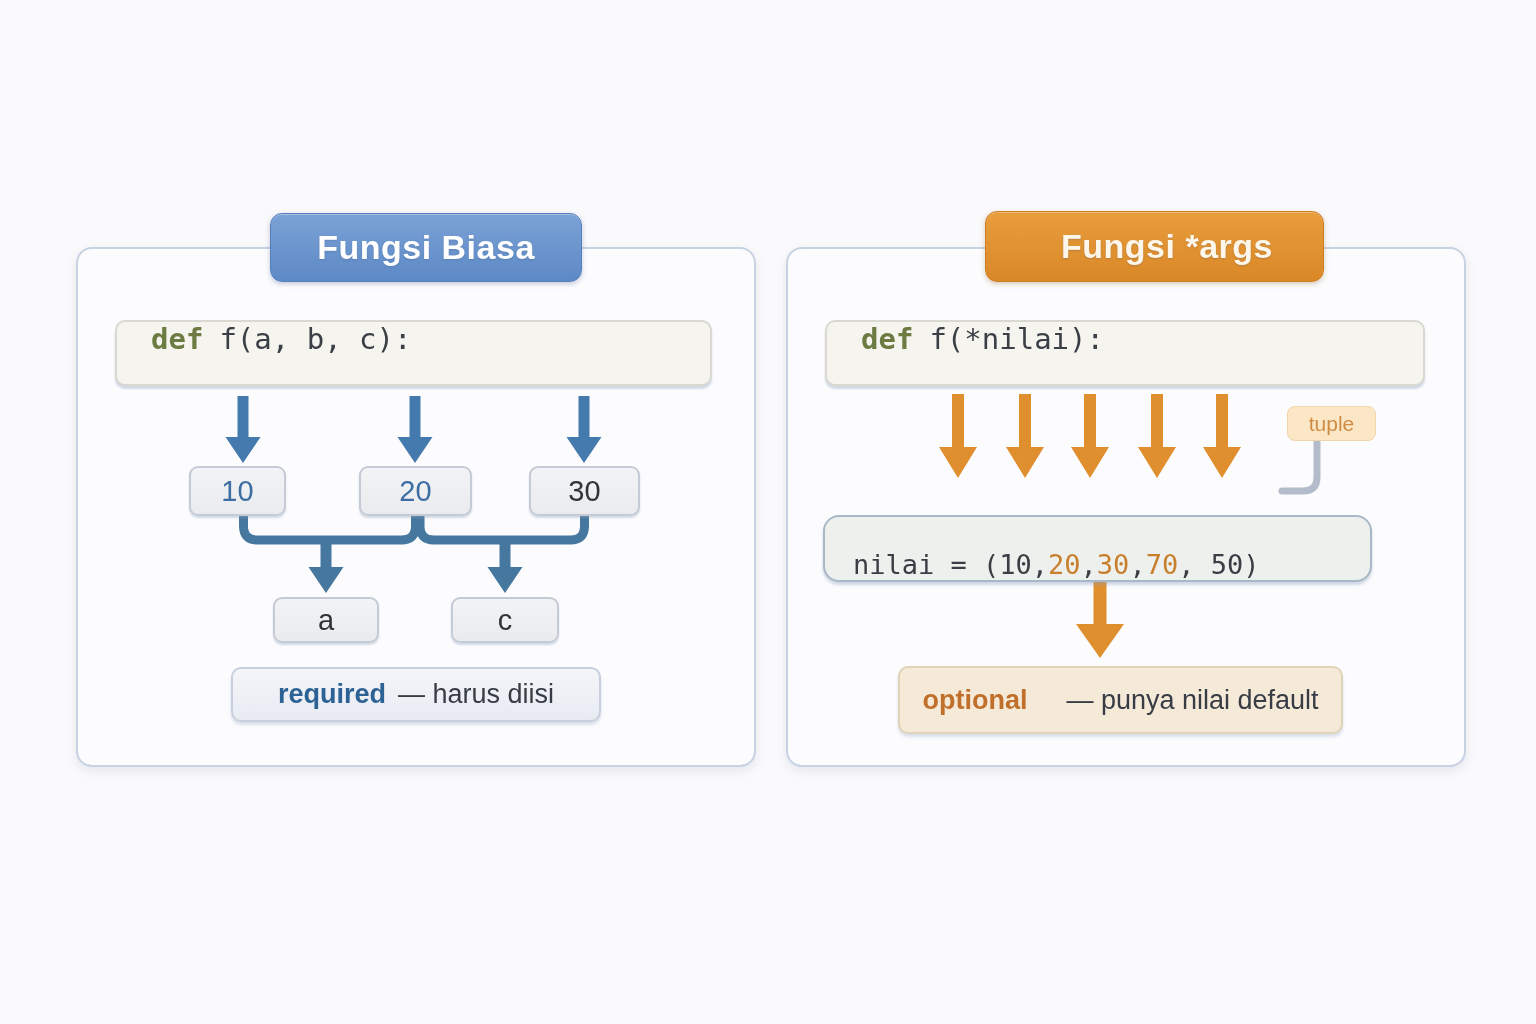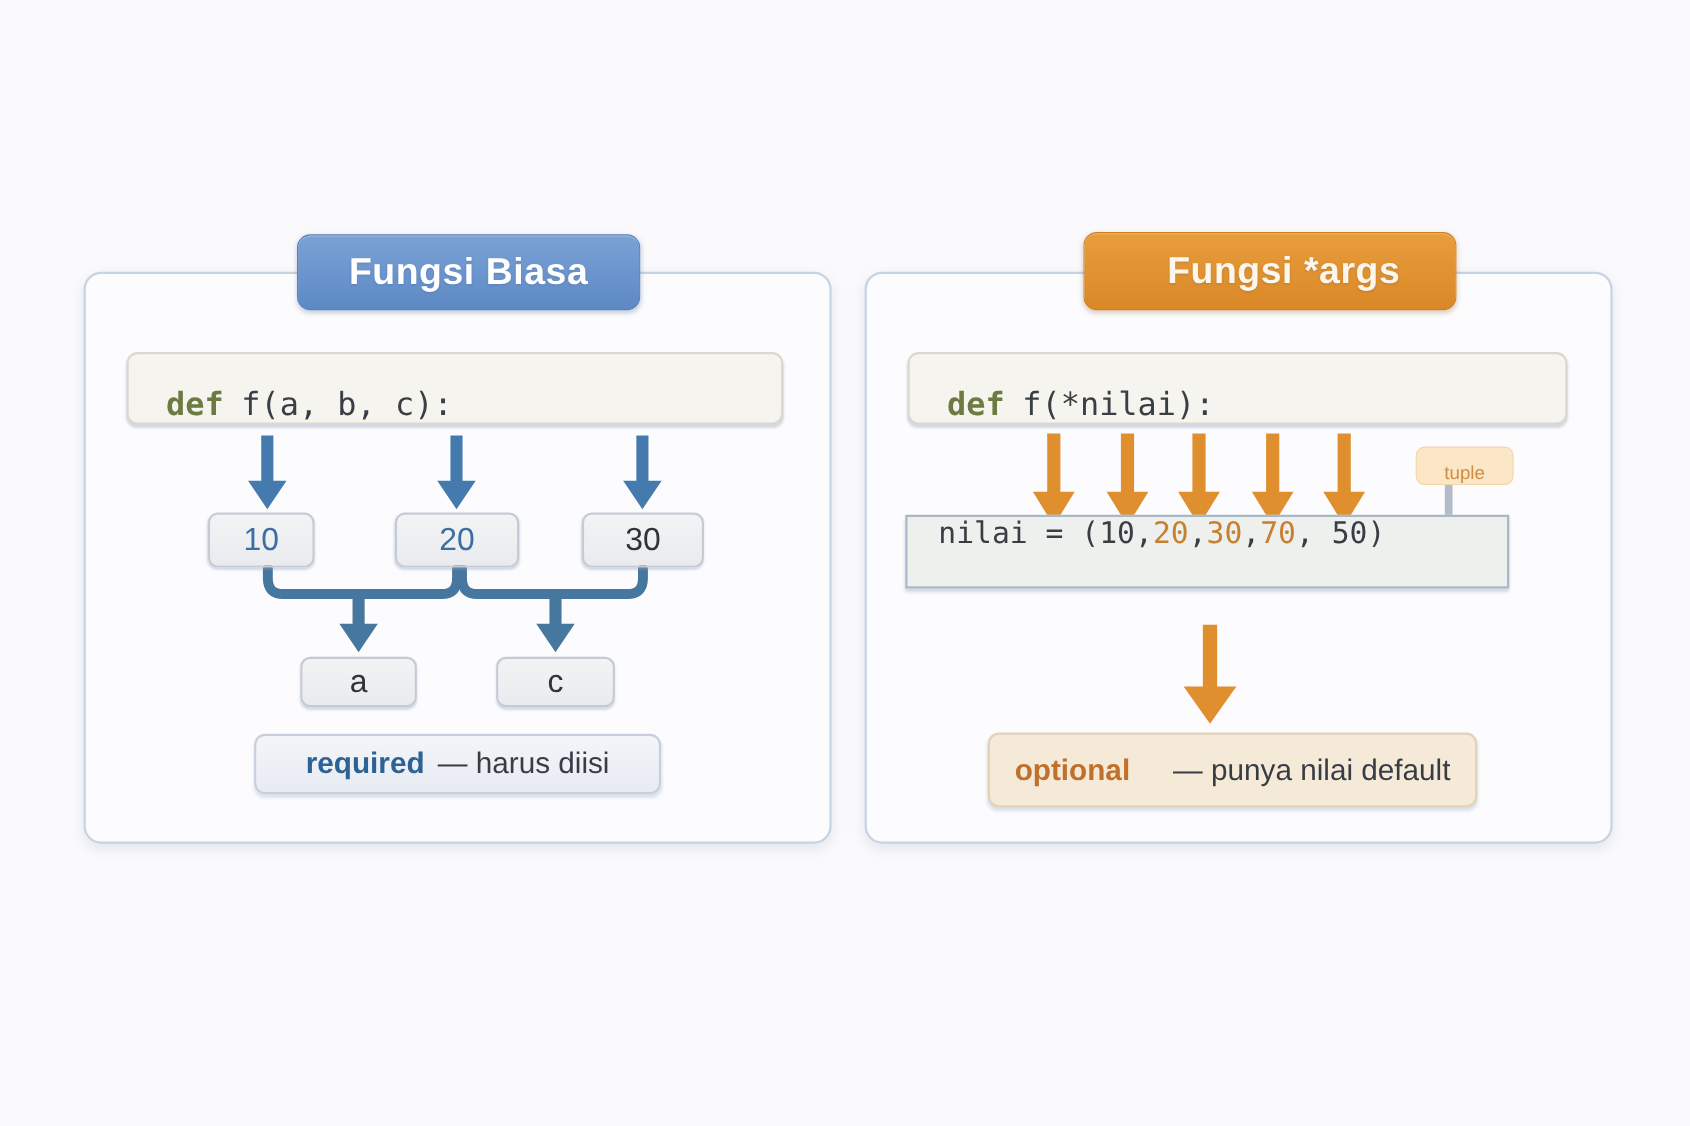--- a/index.html
+++ b/index.html
@@ -20,21 +20,21 @@
               background:linear-gradient(180deg,#7ba2d6,#5d89c5);
               border:1px solid #5580bc;
               box-shadow:inset 0 1px 0 rgba(255,255,255,.35),0 2px 5px rgba(90,110,150,.35);}
   .badge.orange{left:985px;top:211px;width:312px;height:69px;
               background:linear-gradient(180deg,#e89d3c,#da8827);
               border:1px solid #cd7f22;color:#fdf6ea;
               box-shadow:inset 0 1px 0 rgba(255,255,255,.3),0 2px 5px rgba(150,110,60,.35);padding-left:25px;}
 
   .codebox{position:absolute;background:#f5f4ee;border:2px solid #d9d9d1;
            border-radius:10px;box-shadow:0 3px 2px rgba(140,160,190,.38);
-           display:flex;align-items:flex-end;padding-left:34px;box-sizing:border-box;
+           display:flex;align-items:flex-start;padding-left:34px;box-sizing:border-box;
            font-family:"DejaVu Sans Mono", monospace;font-size:29px;color:#3a3f46;z-index:2;}
   #left-code{left:115px;top:320px;width:597px;height:66px;}
   #right-code{left:825px;top:320px;width:600px;height:66px;}
   .kw{color:#6c7b42;font-weight:bold;margin-right:16px;}
 
   .valuebox{position:absolute;background:linear-gradient(180deg,#f2f3f5,#e9ebee);
             border:2px solid #c5cbd5;border-radius:9px;box-sizing:border-box;
             box-shadow:0 2px 2px rgba(140,160,190,.38);
             display:flex;align-items:center;justify-content:center;
             font-size:29px;z-index:2;}
@@ -53,27 +53,27 @@
              background:linear-gradient(180deg,#f3f5f9,#e8ebf2);border:2px solid #c8cfdc;justify-content:center;}
   #right-note{left:898px;top:666px;width:445px;height:68px;
               background:#f5e9d8;border:2px solid #e2d2ba;gap:27px;}
   .note-kw{font-weight:bold;margin-right:12px;}
   #left-note .note-kw{color:#2d6294;}
   #right-note .note-kw{color:#c0702a;}
   .note-rest{color:#383d45;}
 
   #tuple-label{position:absolute;left:1287px;top:406px;width:87px;height:33px;
                background:#fbe6c5;border:1px solid #f0d6ab;border-radius:8px;
-               display:flex;align-items:flex-end;justify-content:center;
-               font-size:17px;color:#cd8d46;z-index:2;}
+               display:flex;align-items:center;justify-content:center;
+               font-size:21px;color:#cd8d46;z-index:2;}
 
-  #nilai-box{position:absolute;left:823px;top:468px;width:549px;height:67px;
-             background:#eef0ee;border:2px solid #a9b8c6;border-radius:0;
+  #nilai-box{position:absolute;left:823px;top:515px;width:549px;height:67px;
+             background:#eef0ee;border:2px solid #a9b8c6;border-radius:16px;
              box-sizing:border-box;box-shadow:0 3px 3px rgba(140,160,190,.4);
-             display:flex;align-items:flex-start;padding-left:28px;
+             display:flex;align-items:flex-end;padding-left:28px;
              font-family:"DejaVu Sans Mono", monospace;font-size:27px;z-index:2;}
   .tone-dark{color:#3a3e44;}
   .tone-orange{color:#c8802f;}
 
   svg.overlay{position:absolute;left:0;top:0;z-index:1;pointer-events:none;}
 </style>
 </head>
 <body>
 
 <div class="stage">

